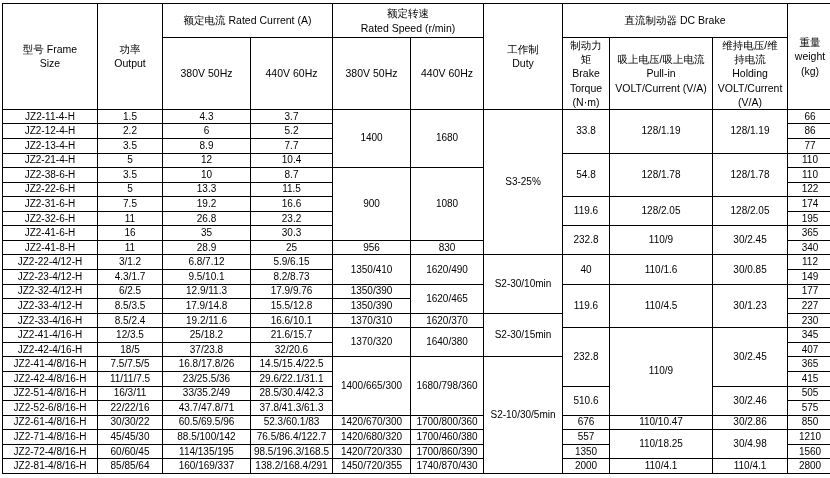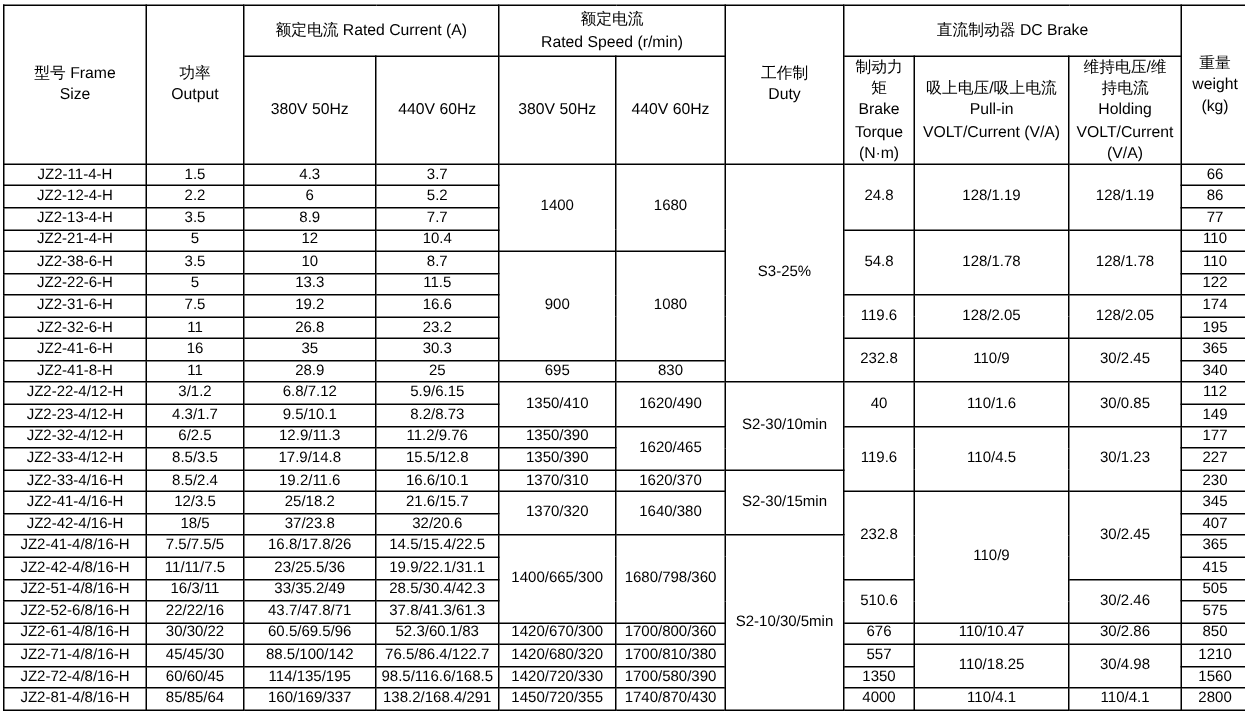--- a/index.html
+++ b/index.html
@@ -56,21 +56,21 @@
         <col style="width:75px">
         <col style="width:45px">
     </colgroup>
     <thead>
       <tr class="band-top">
         <th rowspan="2">型号  Frame
 Size</th>
         <th rowspan="2">功率
 Output</th>
         <th colspan="2">额定电流 Rated Current (A)</th>
-        <th colspan="2">额定电流
+        <th colspan="2">额定转速
 Rated Speed (r/min)</th>
         <th rowspan="2">工作制
 Duty</th>
         <th colspan="3">直流制动器 DC Brake</th>
         <th rowspan="2">重量
 weight
 (kg)</th>
       </tr>
       <tr class="band-sub">
         <th>380V 50Hz</th>
@@ -94,21 +94,21 @@
     </thead>
     <tbody>
         <tr>
           <td>JZ2-11-4-H</td>
           <td>1.5</td>
           <td>4.3</td>
           <td>3.7</td>
           <td rowspan="4">1400</td>
           <td rowspan="4">1680</td>
           <td rowspan="10">S3-25%</td>
-          <td rowspan="3">24.8</td>
+          <td rowspan="3">33.8</td>
           <td rowspan="3">128/1.19</td>
           <td rowspan="3">128/1.19</td>
           <td>66</td>
         </tr>
         <tr>
           <td>JZ2-12-4-H</td>
           <td>2.2</td>
           <td>6</td>
           <td>5.2</td>
           <td>86</td>
@@ -171,21 +171,21 @@
           <td rowspan="2">232.8</td>
           <td rowspan="2">110/9</td>
           <td rowspan="2">30/2.45</td>
           <td>365</td>
         </tr>
         <tr>
           <td>JZ2-41-8-H</td>
           <td>11</td>
           <td>28.9</td>
           <td>25</td>
-          <td>695</td>
+          <td>956</td>
           <td>830</td>
           <td>340</td>
         </tr>
         <tr>
           <td>JZ2-22-4/12-H</td>
           <td>3/1.2</td>
           <td>6.8/7.12</td>
           <td>5.9/6.15</td>
           <td rowspan="2">1350/410</td>
           <td rowspan="2">1620/490</td>
@@ -199,21 +199,21 @@
           <td>JZ2-23-4/12-H</td>
           <td>4.3/1.7</td>
           <td>9.5/10.1</td>
           <td>8.2/8.73</td>
           <td>149</td>
         </tr>
         <tr>
           <td>JZ2-32-4/12-H</td>
           <td>6/2.5</td>
           <td>12.9/11.3</td>
-          <td>11.2/9.76</td>
+          <td>17.9/9.76</td>
           <td>1350/390</td>
           <td rowspan="2">1620/465</td>
           <td rowspan="3">119.6</td>
           <td rowspan="3">110/4.5</td>
           <td rowspan="3">30/1.23</td>
           <td>177</td>
         </tr>
         <tr>
           <td>JZ2-33-4/12-H</td>
           <td>8.5/3.5</td>
@@ -258,21 +258,21 @@
           <td>14.5/15.4/22.5</td>
           <td rowspan="4">1400/665/300</td>
           <td rowspan="4">1680/798/360</td>
           <td rowspan="8">S2-10/30/5min</td>
           <td>365</td>
         </tr>
         <tr>
           <td>JZ2-42-4/8/16-H</td>
           <td>11/11/7.5</td>
           <td>23/25.5/36</td>
-          <td>19.9/22.1/31.1</td>
+          <td>29.6/22.1/31.1</td>
           <td>415</td>
         </tr>
         <tr>
           <td>JZ2-51-4/8/16-H</td>
           <td>16/3/11</td>
           <td>33/35.2/49</td>
           <td>28.5/30.4/42.3</td>
           <td rowspan="2">510.6</td>
           <td rowspan="2">30/2.46</td>
           <td>505</td>
@@ -295,43 +295,43 @@
           <td>110/10.47</td>
           <td>30/2.86</td>
           <td>850</td>
         </tr>
         <tr>
           <td>JZ2-71-4/8/16-H</td>
           <td>45/45/30</td>
           <td>88.5/100/142</td>
           <td>76.5/86.4/122.7</td>
           <td>1420/680/320</td>
-          <td>1700/810/380</td>
+          <td>1700/460/380</td>
           <td>557</td>
           <td rowspan="2">110/18.25</td>
           <td rowspan="2">30/4.98</td>
           <td>1210</td>
         </tr>
         <tr>
           <td>JZ2-72-4/8/16-H</td>
           <td>60/60/45</td>
           <td>114/135/195</td>
-          <td>98.5/116.6/168.5</td>
+          <td>98.5/196.3/168.5</td>
           <td>1420/720/330</td>
-          <td>1700/580/390</td>
+          <td>1700/860/390</td>
           <td>1350</td>
           <td>1560</td>
         </tr>
         <tr>
           <td>JZ2-81-4/8/16-H</td>
           <td>85/85/64</td>
           <td>160/169/337</td>
           <td>138.2/168.4/291</td>
           <td>1450/720/355</td>
           <td>1740/870/430</td>
-          <td>4000</td>
+          <td>2000</td>
           <td>110/4.1</td>
           <td>110/4.1</td>
           <td>2800</td>
         </tr>
       </tbody>
   </table>
 </div>
 
 </body></html>

